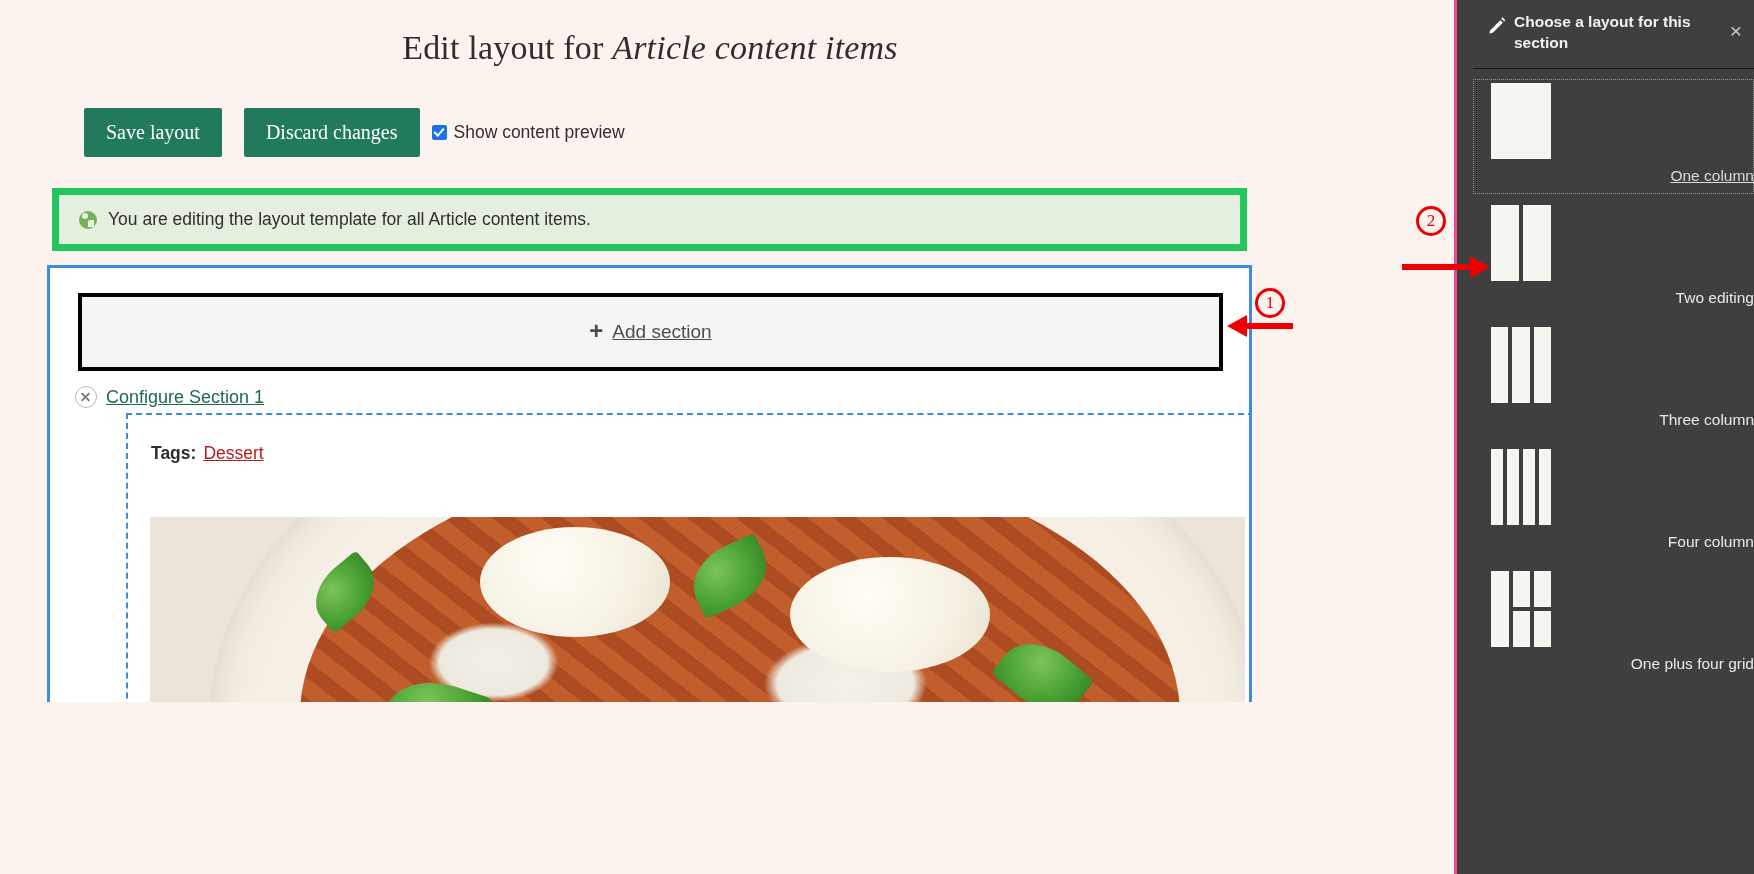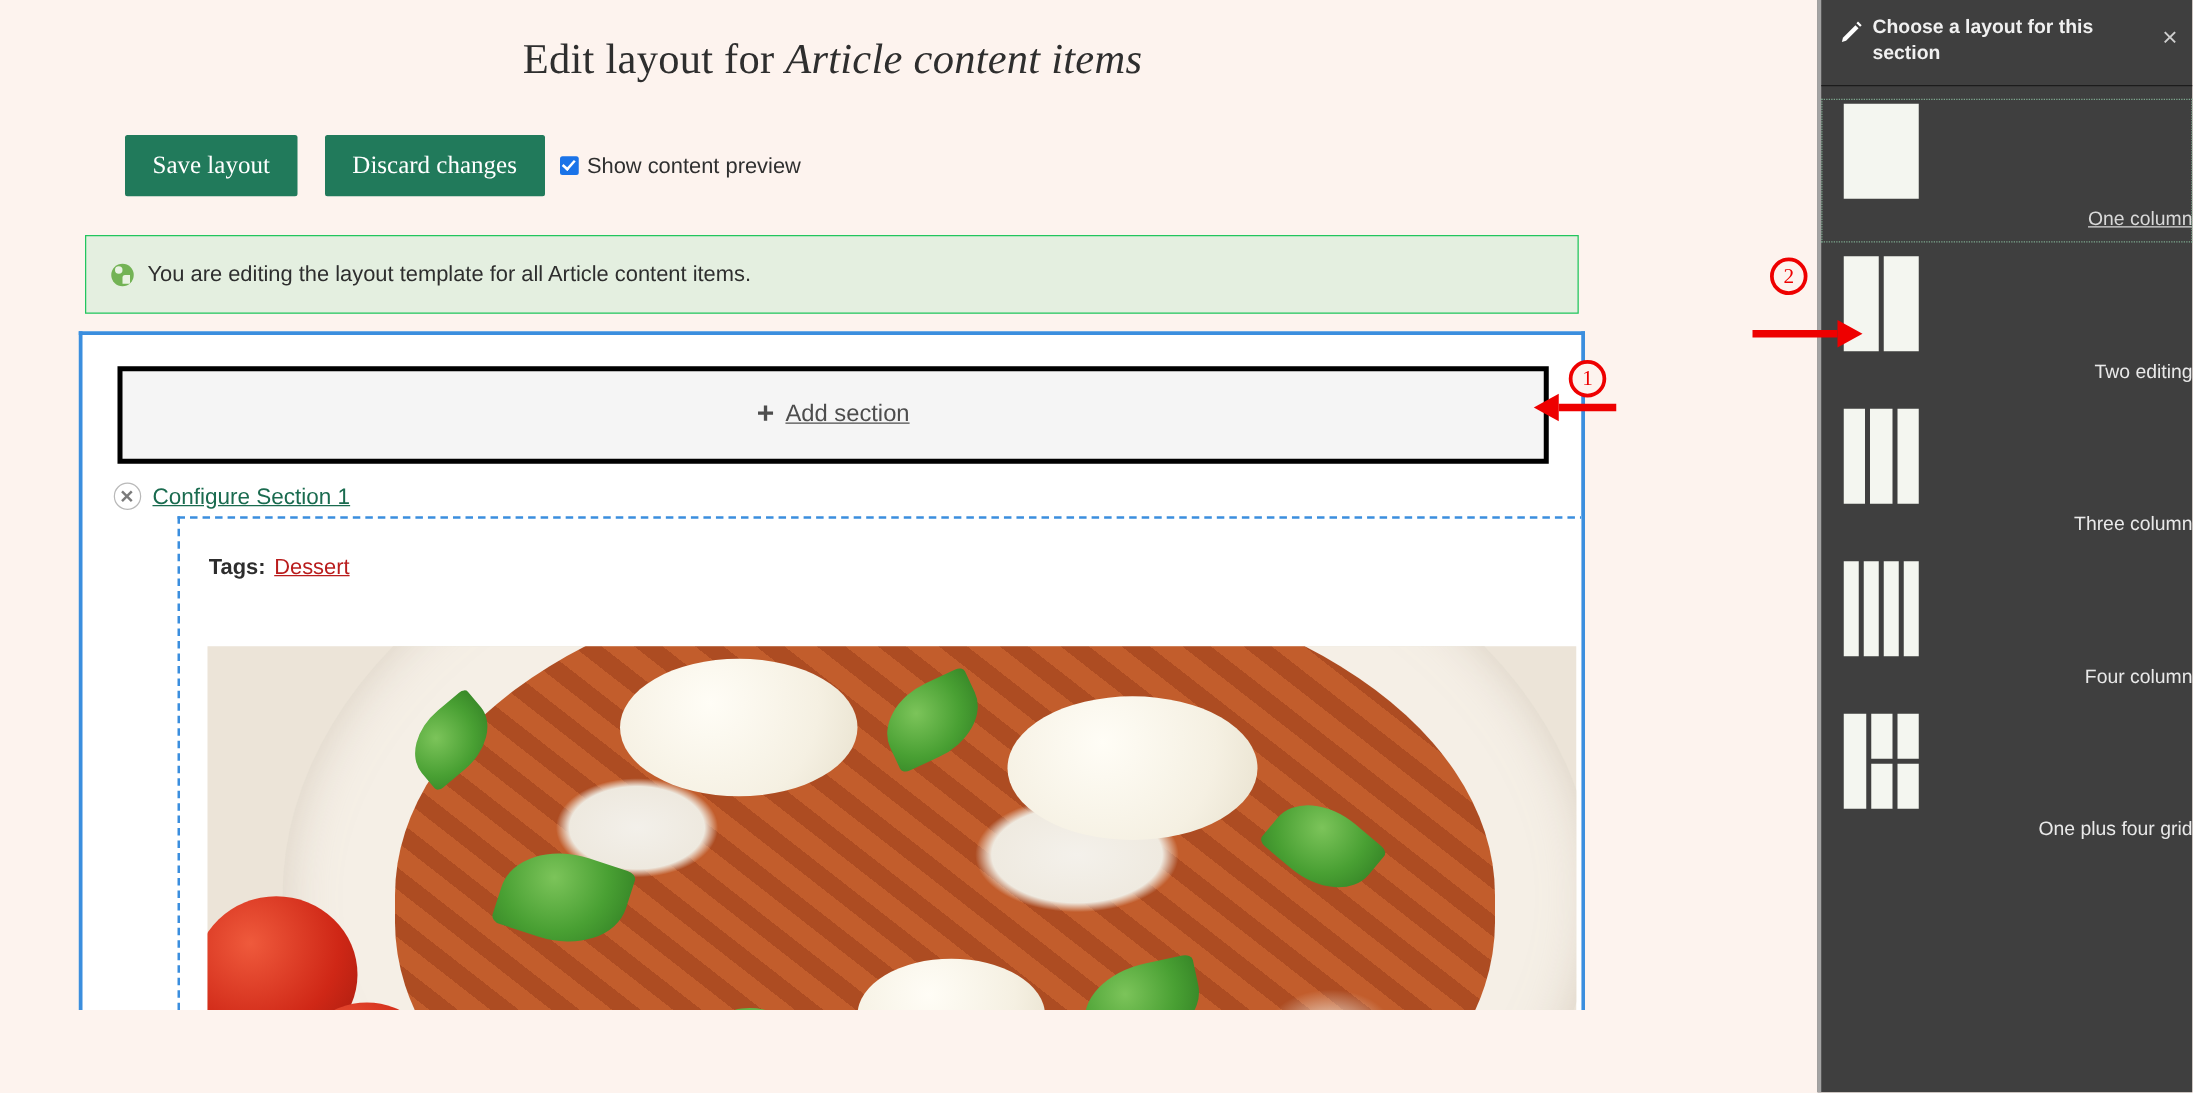--- a/index.html
+++ b/index.html
@@ -9,23 +9,23 @@
     height: 874px;
     position: relative;
     overflow: hidden;
     background: #fdf3ee;
     font-family: "Liberation Sans", sans-serif;
   }
 
   
   #main-area {
     position: absolute;
-    left: 16px; top: 0;
+    left: 0; top: 0;
     width: 1454px;
-    height: 808px;
+    height: 702px;
     background: #fdf3ee;
     overflow: hidden;
   }
 
   #page-title {
     text-align: center;
     font-family: "Liberation Serif", serif;
     font-size: 34px;
     color: #2e2e2e;
     font-weight: 400;
@@ -90,21 +90,21 @@
   }
 
   
   #status-message {
     position: absolute;
     left: 52px;
     top: 188px;
     width: 1195px;
     height: 63px;
     background: #e4efe0;
-    border: 1px solid #22c55e;
+    border: 7px solid #22c55e;
     display: flex;
     align-items: center;
     padding-left: 20px;
     text-align: center;
   }
   .status-icon {
     width: 18px;
     height: 18px;
     border-radius: 50%;
     background: #73b355;
@@ -292,21 +292,22 @@
 
   
   #offcanvas-sidebar {
     position: absolute;
     right: 0;
     top: 0;
     width: 300px;
     height: 874px;
     background: #3f3f3f;
     color: #e8e8e8;
-    border-left: 3px solid #a3a3a3;
+    border-left: 3px solid #ec4899;
+    padding-left: 16px;
   }
   #sidebar-header {
     position: relative;
     height: 69px;
     border-bottom: 1px solid #1c1c1c;
     display: flex;
     align-items: flex-start;
     padding: 12px 14px 0 14px;
   }
   .pencil-icon {

